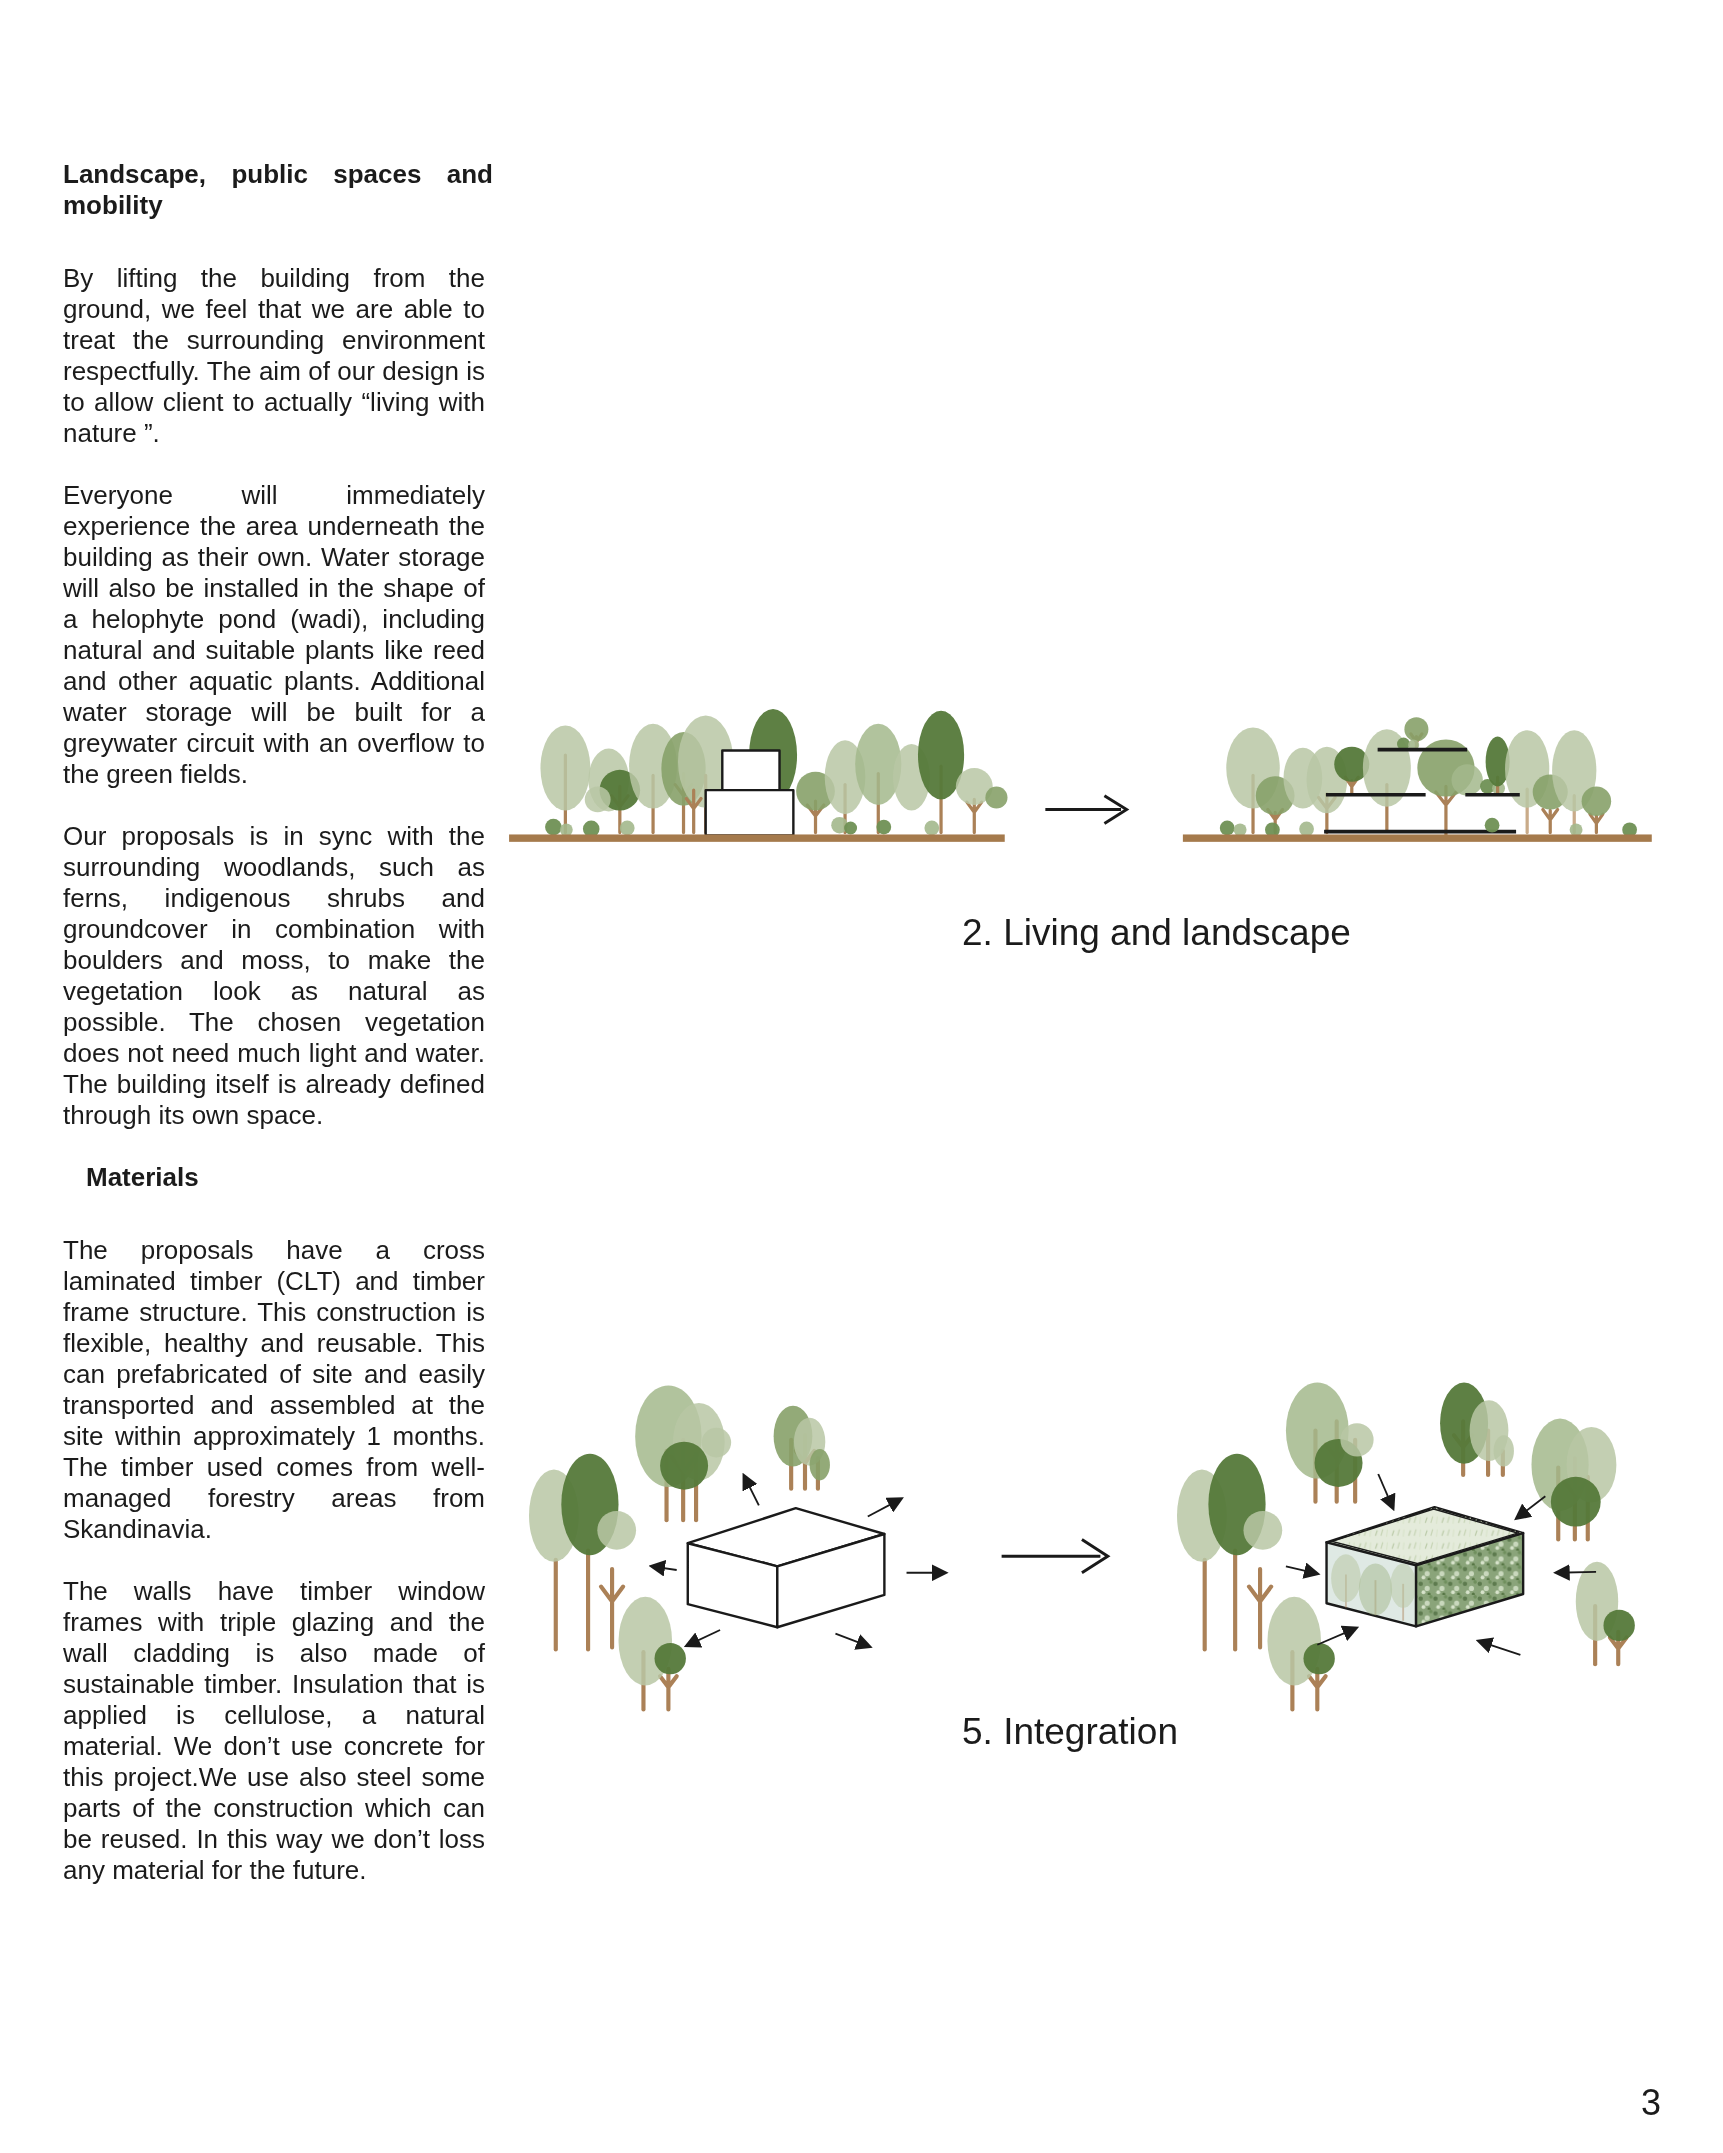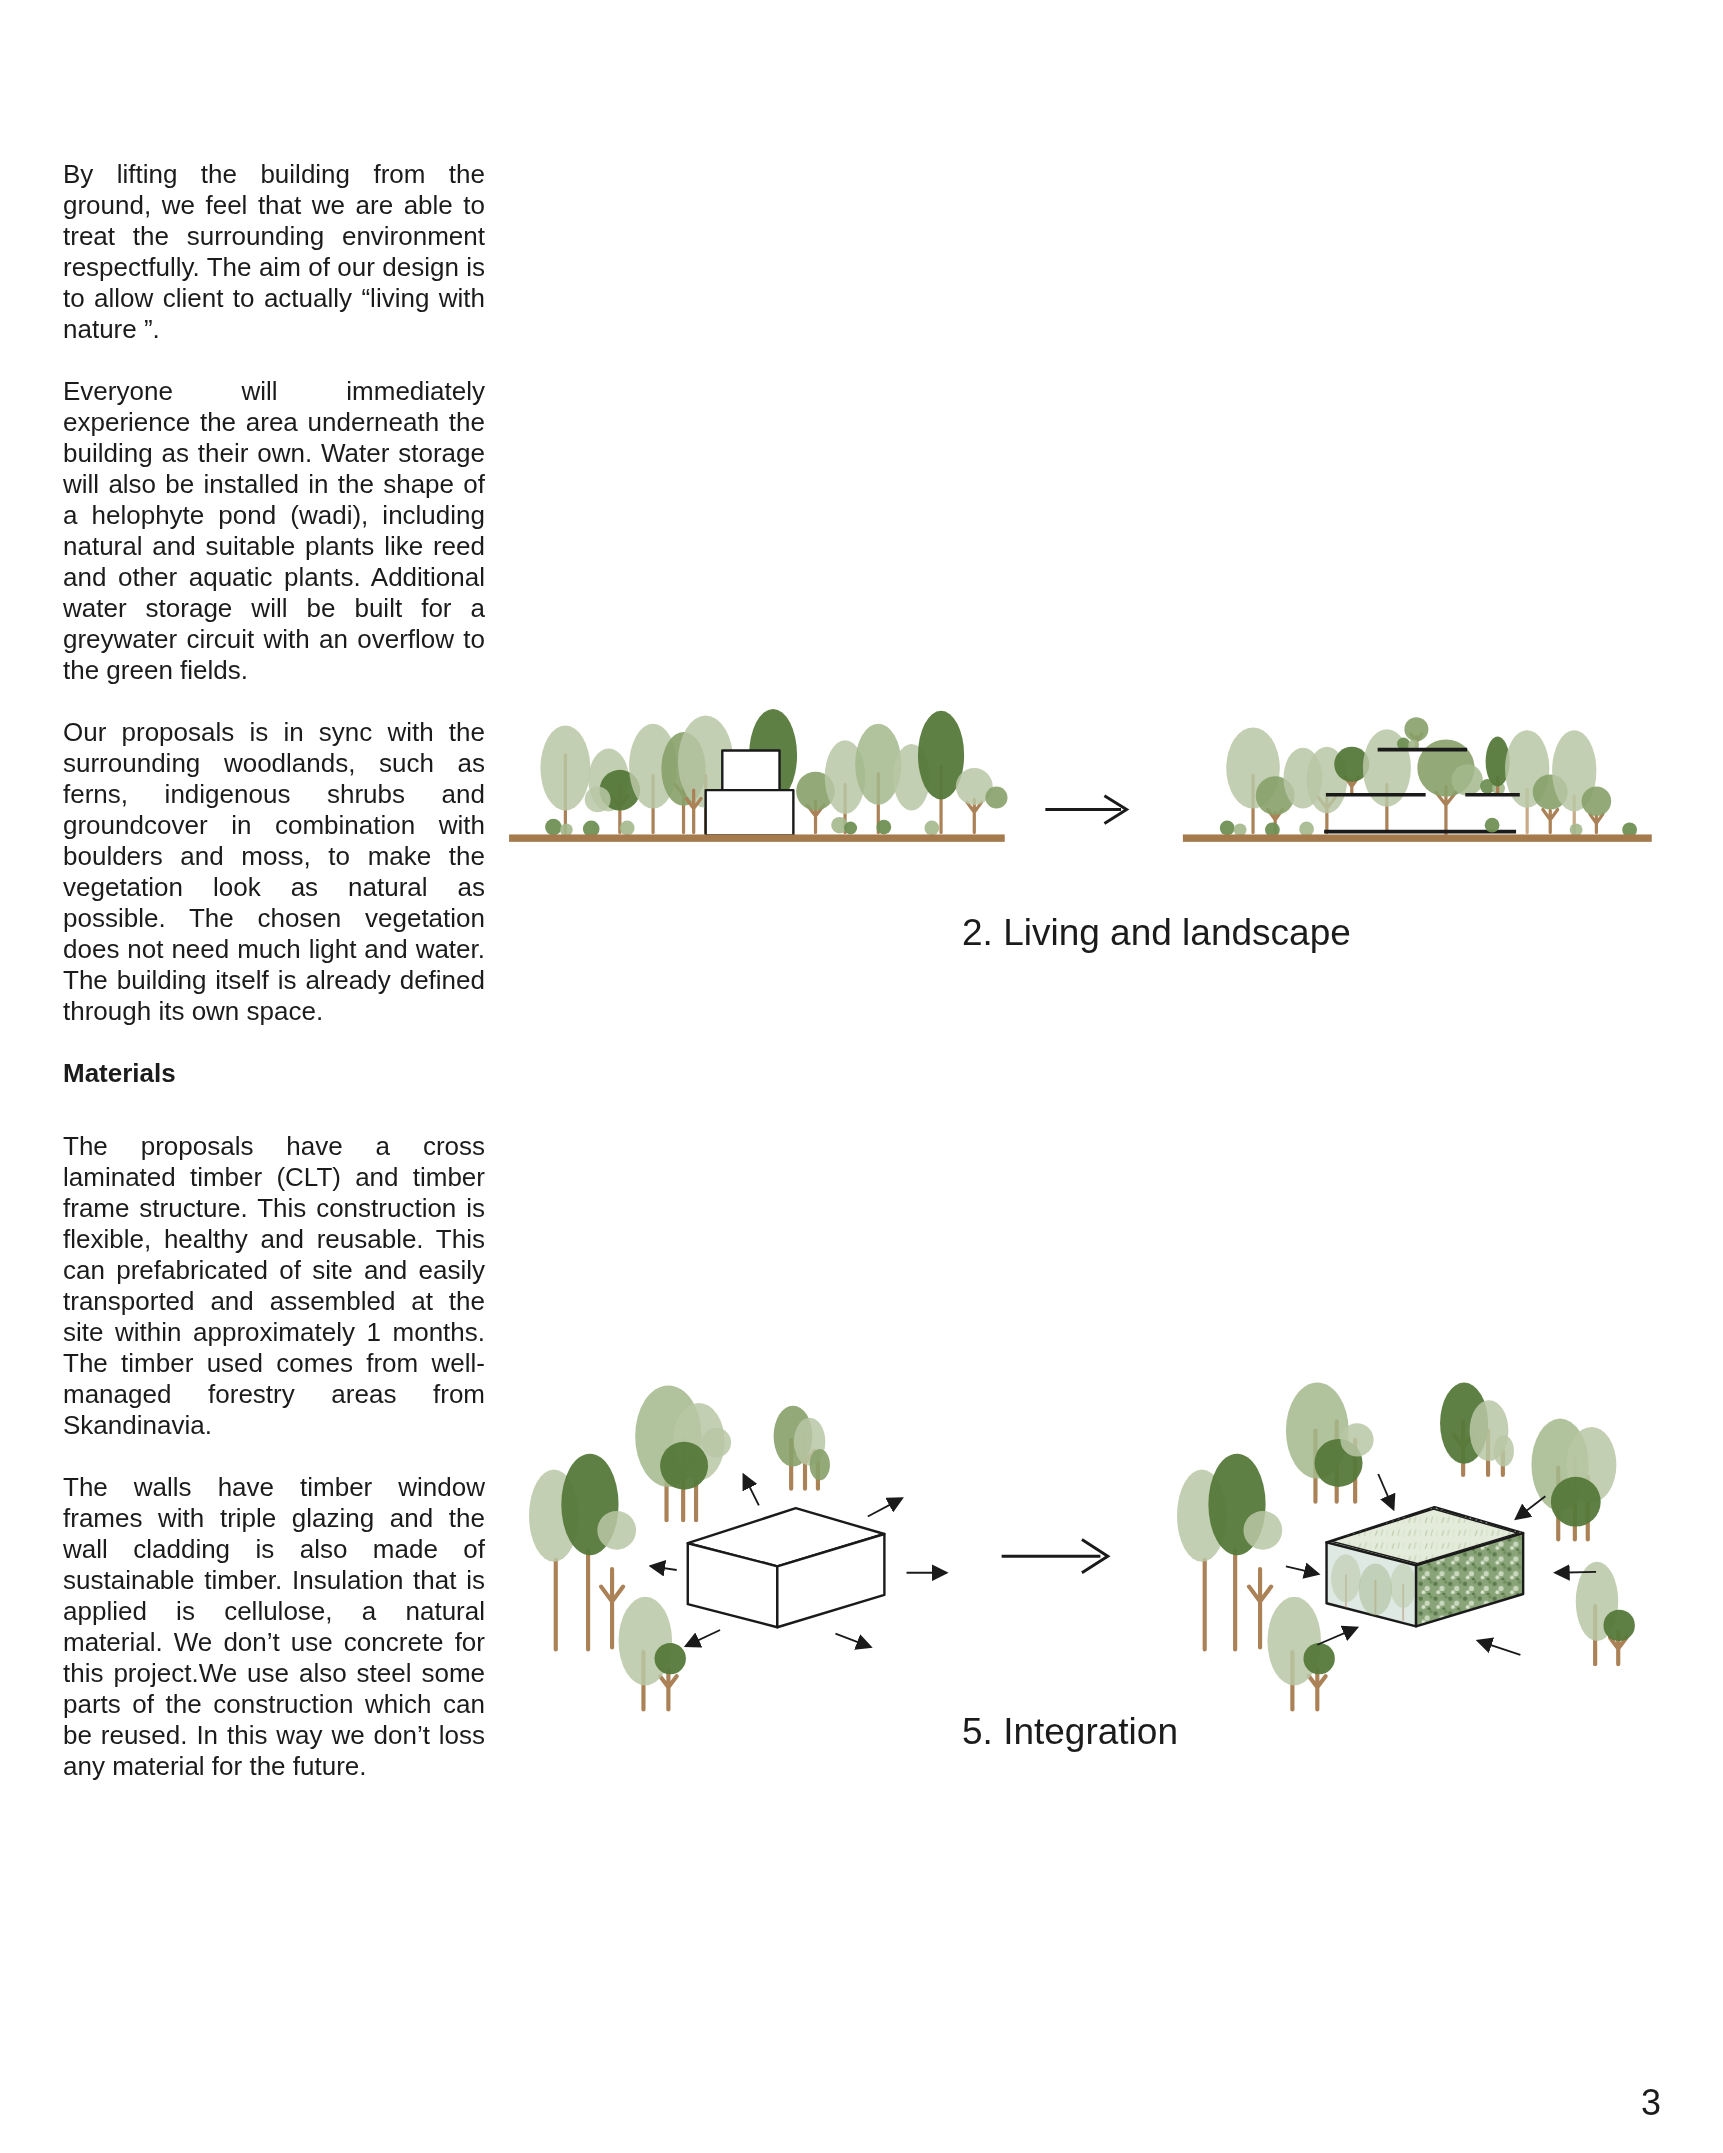--- a/index.html
+++ b/index.html
@@ -6,21 +6,21 @@
   body{
     width:1723px;height:2153px;position:relative;background:#ffffff;
     font-family:"Liberation Sans", sans-serif;color:#1b1b1b;overflow:hidden;
   }
   .text-col{
     position:absolute;left:63px;top:159px;width:430px;
     font-size:26px;line-height:31px;text-align:justify;
   }
   .text-col h2{font-size:26px;line-height:31px;font-weight:bold;margin:0 0 42px 0;text-align:justify;}
   .text-col p{margin:0 8px 31px 0;}
-  .sec-materials h2{margin-top:23px;}
+  .sec-materials h2{margin-top:23px;margin-left:23px;}
   .fig-caption{position:absolute;font-size:37px;line-height:42px;white-space:nowrap;}
   .caption-1{left:962px;top:912px;}
   .caption-2{left:962px;top:1711px;}
   .page-number{position:absolute;left:1641px;top:2082px;font-size:36px;}
   .fig{position:absolute;}
   .fig1{left:498px;top:706px;}
   .fig2{left:517px;top:1364px;}
   
   .ground{fill:var(--ground,#a57a4c);}
   .trunk{stroke:var(--trunk,#ab8157);fill:none;stroke-width:3.5;stroke-linecap:round;}
@@ -35,20 +35,21 @@
   .platform{stroke:var(--line,#1a1a1a);stroke-width:4;}
   .boxface{fill:#ffffff;stroke:var(--line,#1a1a1a);stroke-width:2.6;stroke-linejoin:round;}
   .arrow-thin{stroke:var(--line,#1a1a1a);stroke-width:2;fill:none;}
   .arrow-big{stroke:var(--line,#1a1a1a);stroke-width:3.2;fill:none;}
 </style>
 </head>
 <body>
 
 <div class="text-col">
   <section>
+    <h2>Landscape, public spaces and mobility</h2>
     <p>By lifting the building from the ground, we feel that we are able to treat the surrounding environment respectfully. The aim of our design is to allow client to actually  “living with nature ”.</p>
     <p>Everyone will immediately experience the area underneath the building as their own. Water storage will also be installed in the shape of a helophyte pond (wadi), including natural and suitable plants like reed and other aquatic plants. Additional water storage will be built for a greywater circuit with an overflow to the green fields.</p>
     <p>Our proposals is in sync with the surrounding woodlands, such as ferns, indigenous shrubs and groundcover in combination with boulders and moss, to make the vegetation look as natural as possible. The chosen vegetation does not need much light and water. The building itself is already defined through its own space.</p>
   </section>
   <section class="sec-materials">
     <h2>Materials</h2>
     <p>The proposals have a cross laminated timber (CLT) and timber frame structure. This construction is flexible, healthy and reusable. This can prefabricated of site and easily transported and assembled at the site within approximately 1 months. The timber used comes from well-managed forestry areas from Skandinavia.</p>
     <p>The walls have timber window frames with triple glazing and the wall cladding is also made of sustainable timber. Insulation that is applied is cellulose, a natural material. We don’t use concrete for this project.We use also steel some parts of the construction which can be reused. In this way we don’t loss any material for the future.</p>
   </section>
 </div>

